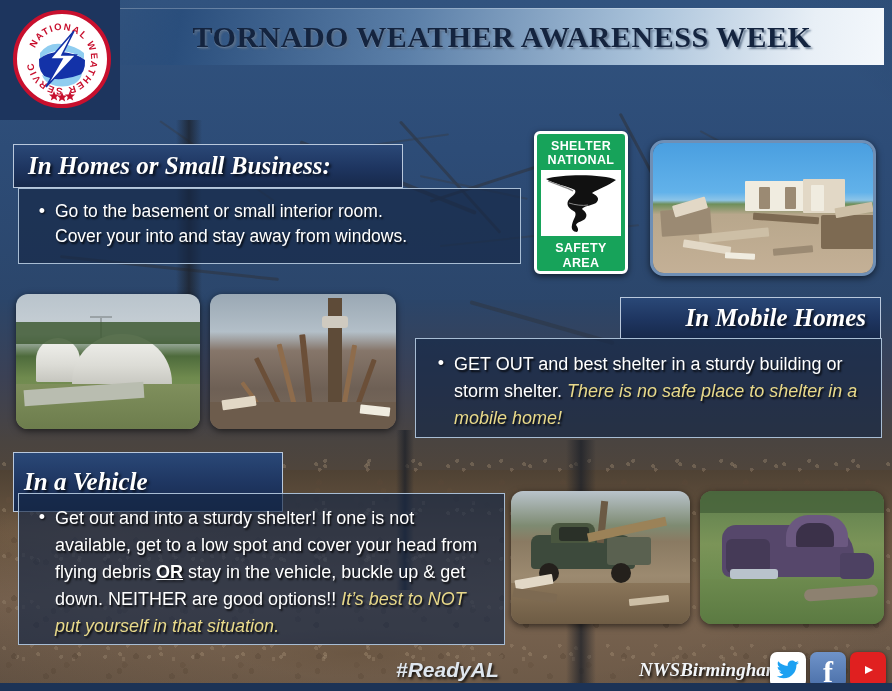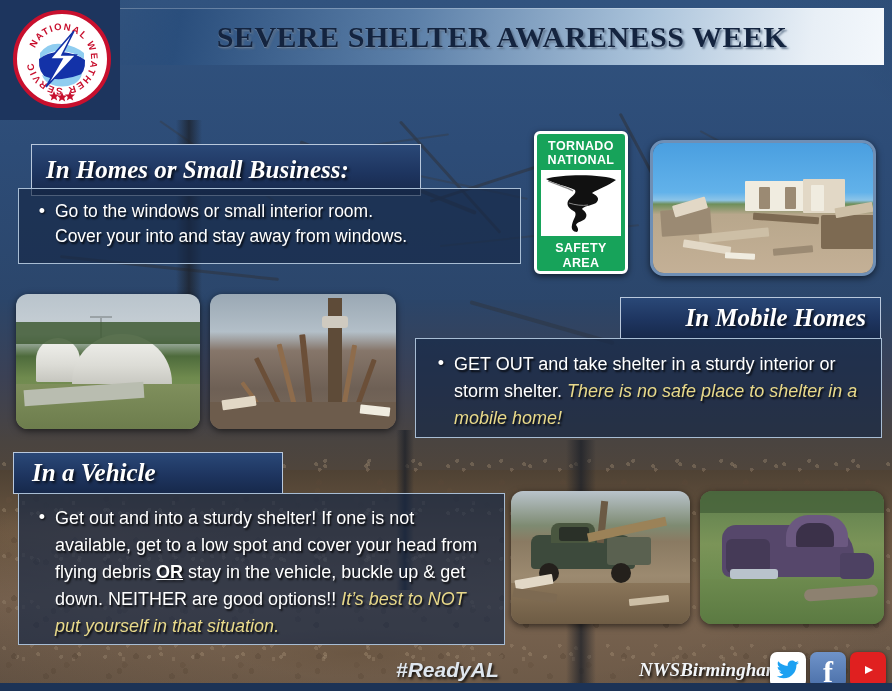--- a/index.html
+++ b/index.html
@@ -227,39 +227,39 @@
       <path d="M62,22 L38,50 L50,50 L34,78 L64,46 L50,46 Z" fill="#ffffff" stroke="#1332a8" stroke-width="1.6"></path>
       <g fill="#c8102e">
         <polygon points="42,82 43.4,85.4 47,85.6 44.2,88 45.2,91.5 42,89.5 38.8,91.5 39.8,88 37,85.6 40.6,85.4"></polygon>
         <polygon points="50,83 51.4,86.4 55,86.6 52.2,89 53.2,92.5 50,90.5 46.8,92.5 47.8,89 45,86.6 48.6,86.4"></polygon>
         <polygon points="58,82 59.4,85.4 63,85.6 60.2,88 61.2,91.5 58,89.5 54.8,91.5 55.8,88 53,85.6 56.6,85.4"></polygon>
       </g>
     </svg>
   </div>
 
   <div class="title-bar">
-    <span class="txt">SEVERE SHELTER AWARENESS WEEK</span>
-  </div>
-
-
-  <div class="hd-box" style="left:31px;top:144px;width:390px;height:52px;padding-left:14px;">
+    <span class="txt">TORNADO WEATHER AWARENESS WEEK</span>
+  </div>
+
+
+  <div class="hd-box" style="left:13px;top:144px;width:390px;height:44px;padding-left:14px;">
     <span class="txt">In Homes or Small Business:</span>
   </div>
   <div class="body-box" style="left:18px;top:188px;width:503px;height:76px;">
     <div class="bullet-row">
       <div class="bullet-dot">•</div>
       <div class="bullet-text">
-        <span>Go to the windows  or small interior room.</span><br>
+        <span>Go to the basement  or small interior room.</span><br>
         <span>Cover your into  and stay away from  windows.</span>
       </div>
     </div>
   </div>
 
   <div class="sign">
-    <div class="l1">TORNADO</div>
+    <div class="l1">SHELTER</div>
     <div class="l1">NATIONAL</div>
     <div class="sign-art">
       <svg width="78" height="62" viewBox="0 0 78 62">
         <path d="M4,7 C20,2 62,2 74,8 C66,14 56,17 50,21 C56,24 58,27 54,31 C48,34 42,34 40,37
                  C44,40 46,43 43,47 C39,50 35,50 34,53 C36,56 37,58 35,60 C31,60 29,57 30,53
                  C31,47 35,44 33,40 C28,37 24,34 26,29 C29,24 35,22 33,18 C25,14 12,12 4,7 Z" fill="#111111"></path>
         <path d="M6,9 C16,13 26,16 31,19" fill="none" stroke="#888" stroke-width="1.2"></path>
         <path d="M27,31 C33,33 41,34 46,33" fill="none" stroke="#888" stroke-width="1"></path>
       </svg>
     </div>
@@ -314,26 +314,26 @@
     </div>
   </div>
 
   <div class="hd-box" style="left:620px;top:297px;width:261px;height:42px;padding-left:16px;justify-content:flex-end;padding-right:14px;">
     <span class="txt">In Mobile Homes</span>
   </div>
   <div class="body-box" style="left:415px;top:338px;width:467px;height:100px;">
     <div class="bullet-row" style="padding:12px 14px 10px 12px;">
       <div class="bullet-dot">•</div>
       <div class="bullet-text" style="font-size:18px;line-height:27px;">
-        <span>GET OUT  and take shelter in a sturdy interior  or storm shelter. </span><span class="em-gold">There is no safe place to shelter in a mobile home!</span>
+        <span>GET OUT  and best shelter in a sturdy building  or storm shelter. </span><span class="em-gold">There is no safe place to shelter in a mobile home!</span>
       </div>
     </div>
   </div>
 
-  <div class="hd-box" style="left:13px;top:452px;width:270px;height:42px;padding-left:18px;">
+  <div class="hd-box" style="left:13px;top:452px;width:270px;height:60px;padding-left:10px;">
     <span class="txt">In a Vehicle</span>
   </div>
   <div class="body-box" style="left:18px;top:493px;width:487px;height:152px;">
     <div class="bullet-row" style="padding:11px 12px 8px 10px;">
       <div class="bullet-dot">•</div>
       <div class="bullet-text" style="font-size:18px;line-height:27px;">
         <span>Get out and  into a sturdy shelter!  If one is not available, get to a low spot and cover your head  from flying debris </span><span class="u-bold">OR</span><span> stay in the vehicle, buckle  up &amp; get down. NEITHER  are good options!! </span><span class="em-gold">It’s best to NOT put yourself in that situation.</span>
       </div>
     </div>
   </div>

